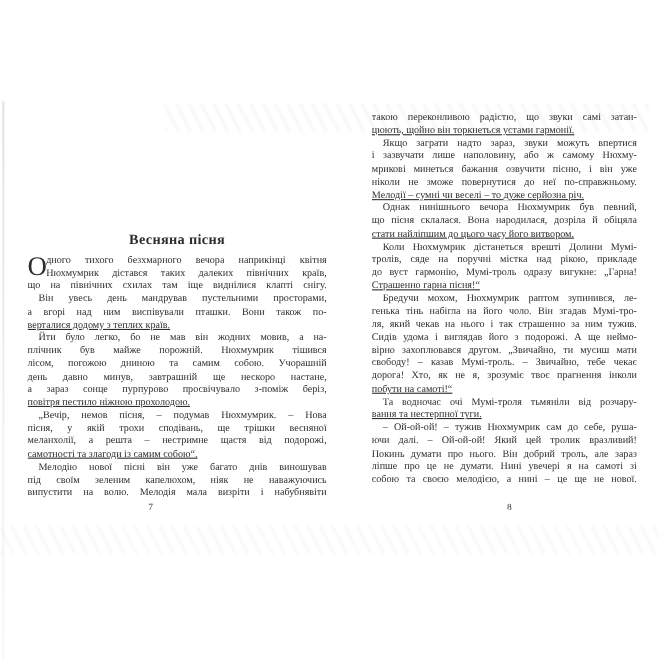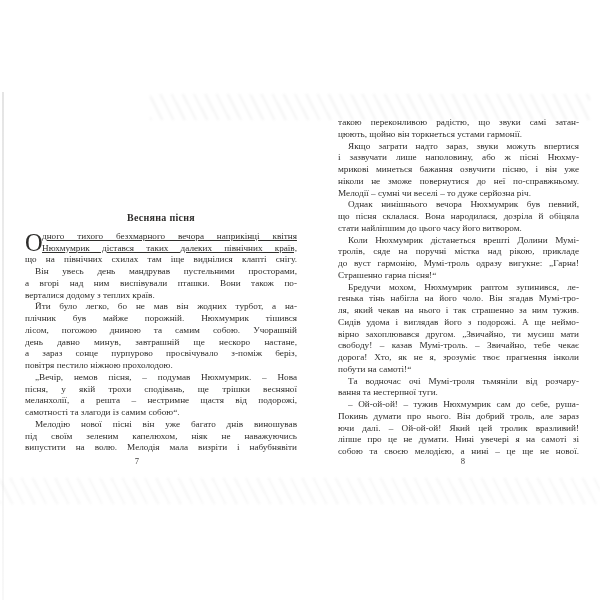--- a/index.html
+++ b/index.html
@@ -35,35 +35,35 @@
   .streak-top { left: 150px; top: 94px; width: 440px; height: 26px; }
   .streak-bottom { left: 0px; top: 478px; width: 600px; height: 26px; opacity: .8; }
 
   .page-col {
     position: absolute;
     color: #2e2d2b;
     font-size: 9.2px;
     line-height: 11.75px;
   }
   .left-col  { left: 25px;  top: 212px; width: 272px; }
-  .right-col { left: 338px; top: 117px; width: 241px; }
+  .right-col { left: 338px; top: 101px; width: 241px; }
 
   .chapter-heading {
     text-align: center;
     font-weight: bold;
-    font-size: 10px;
+    font-size: 13px;
     letter-spacing: .3px;
     margin-bottom: 7px;
   }
   .para { position: relative; }
   .line { height: 11.75px; overflow: hidden; }
   .line.fill { text-align: justify; text-align-last: justify; }
-  .line.end  { text-align: left; }
+  .line.end  { text-align: left; text-decoration: underline; }
   .line.indent { text-indent: 10px; }
-  .line.pad { padding-left: 17px; text-decoration: underline; }
+  .line.pad { padding-left: 17px; }
   .dropcap {
     position: absolute;
     left: 0; top: 1px;
     font-size: 24.5px;
     line-height: 22px;
     font-weight: normal;
   }
   .page-number {
     position: absolute;
     font-size: 8.6px;
@@ -89,21 +89,21 @@
           <div class="line fill pad">дного тихого безхмарного вечора наприкінці квітня</div>
           <div class="line fill pad">Нюхмумрик дістався таких далеких північних країв,</div>
           <div class="line fill">що на північних схилах там іще виднілися клапті снігу.</div>
         </div>
         <div class="para">
           <div class="line fill indent">Він увесь день мандрував пустельними просторами,</div>
           <div class="line fill">а вгорі над ним виспівували пташки. Вони також по-</div>
           <div class="line end">верталися додому з теплих країв.</div>
         </div>
         <div class="para">
-          <div class="line fill indent">Йти було легко, бо не мав він жодних турбот, а на-</div>
+          <div class="line fill indent">Йти було легко, бо не мав він жодних мовив, а на-</div>
           <div class="line fill">плічник був майже порожній. Нюхмумрик тішився</div>
           <div class="line fill">лісом, погожою дниною та самим собою. Учорашній</div>
           <div class="line fill">день давно минув, завтрашній ще нескоро настане,</div>
           <div class="line fill">а зараз сонце пурпурово просвічувало з-поміж беріз,</div>
           <div class="line end">повітря пестило ніжною прохолодою.</div>
         </div>
         <div class="para">
           <div class="line fill indent">„Вечір, немов пісня, – подумав Нюхмумрик. – Нова</div>
           <div class="line fill">пісня, у якій трохи сподівань, ще трішки весняної</div>
           <div class="line fill">меланхолії, а решта – нестримне щастя від подорожі,</div>
@@ -118,21 +118,21 @@
   </div>
 
   <div class="page-col right-col">
     <div id="right-paras">
         <div class="para">
           <div class="line fill">такою переконливою радістю, що звуки самі затан-</div>
           <div class="line end">цюють, щойно він торкнеться устами гармонії.</div>
         </div>
         <div class="para">
           <div class="line fill indent">Якщо заграти надто зараз, звуки можуть впертися</div>
-          <div class="line fill">і зазвучати лише наполовину, або ж пісні Нюхму-</div>
+          <div class="line fill">і зазвучати лише наполовину, або ж самому Нюхму-</div>
           <div class="line fill">мрикові минеться бажання озвучити пісню, і він уже</div>
           <div class="line fill">ніколи не зможе повернутися до неї по-справжньому.</div>
           <div class="line end">Мелодії – сумні чи веселі – то дуже серйозна річ.</div>
         </div>
         <div class="para">
           <div class="line fill indent">Однак нинішнього вечора Нюхмумрик був певний,</div>
           <div class="line fill">що пісня склалася. Вона народилася, дозріла й обіцяла</div>
           <div class="line end">стати найліпшим до цього часу його витвором.</div>
         </div>
         <div class="para">
@@ -150,22 +150,22 @@
           <div class="line fill">свободу! – казав Мумі-троль. – Звичайно, тебе чекає</div>
           <div class="line fill">дорога! Хто, як не я, зрозуміє твоє прагнення інколи</div>
           <div class="line end">побути на самоті!“</div>
         </div>
         <div class="para">
           <div class="line fill indent">Та водночас очі Мумі-троля тьмяніли від розчару-</div>
           <div class="line end">вання та нестерпної туги.</div>
         </div>
         <div class="para">
           <div class="line fill indent">– Ой-ой-ой! – тужив Нюхмумрик сам до себе, руша-</div>
+          <div class="line fill">ючи далі. – Ой-ой-ой! Який цей тролик вразливий!</div>
           <div class="line fill">Покинь думати про нього. Він добрий троль, але зараз</div>
-          <div class="line fill">ючи далі. – Ой-ой-ой! Який цей тролик вразливий!</div>
           <div class="line fill">ліпше про це не думати. Нині увечері я на самоті зі</div>
           <div class="line fill">собою та своєю мелодією, а нині – це ще не нової.</div>
         </div>
       </div>
   </div>
 
   <div class="page-number pn-left">7</div>
   <div class="page-number pn-right">8</div>
 </div>
 

